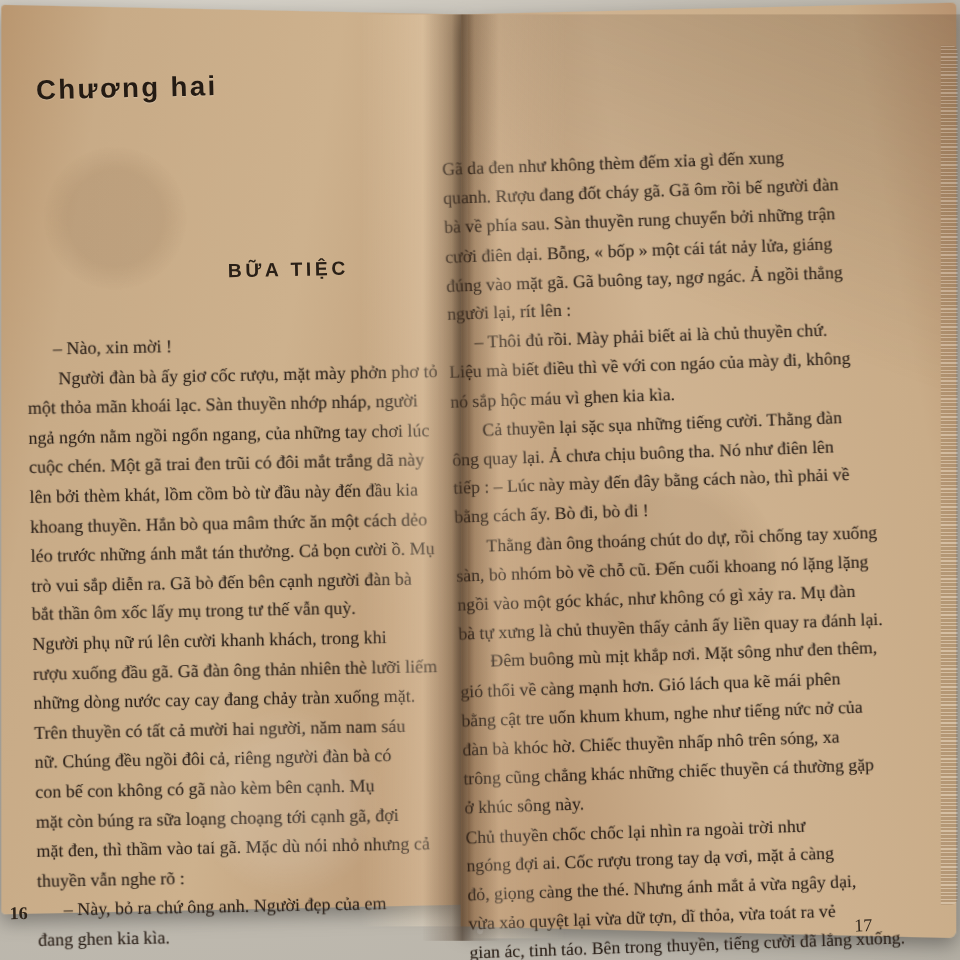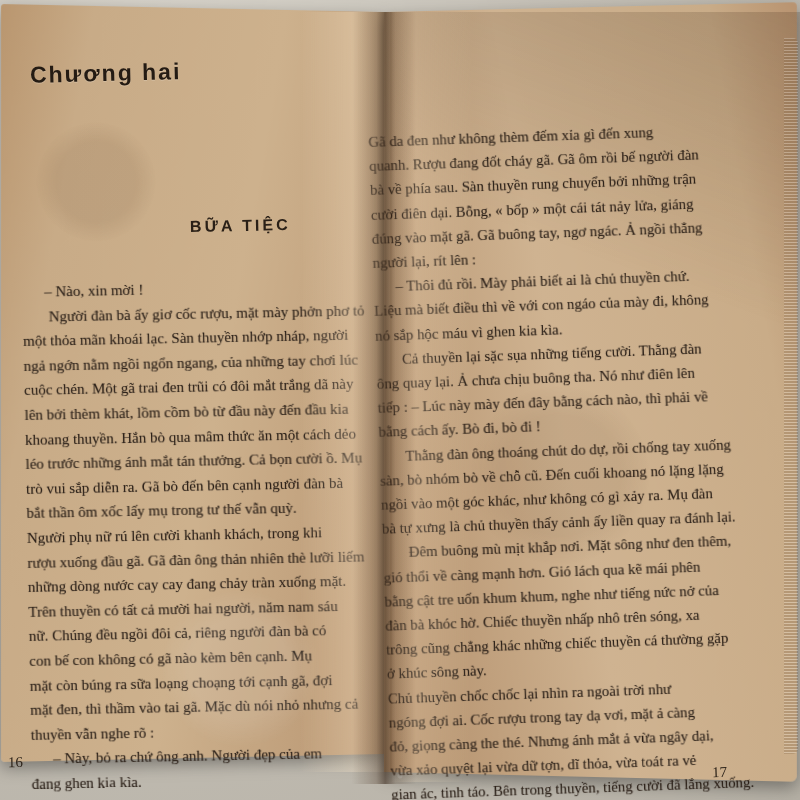--- a/index.html
+++ b/index.html
@@ -193,21 +193,21 @@
   .dash { padding-left: 22px; }
 
   
   .folio {
     position: absolute;
     z-index: 9;
     font-family: "Liberation Serif", serif;
     font-size: 15px;
     color: #2e241a;
   }
-  .folio.left  { left: 8px;  top: 742px; transform: rotate(-1deg); }
+  .folio.left  { left: 8px;  top: 742px; transform: rotate(-1deg); font-weight: bold; }
   .folio.right { left: 712px; top: 752px; transform: rotate(-2deg); }
 
   
   .curl {
     position: absolute;
     z-index: 6;
     pointer-events: none;
   }
   .curl.l {
     left: 300px; top: 0; width: 90px; height: 760px;

